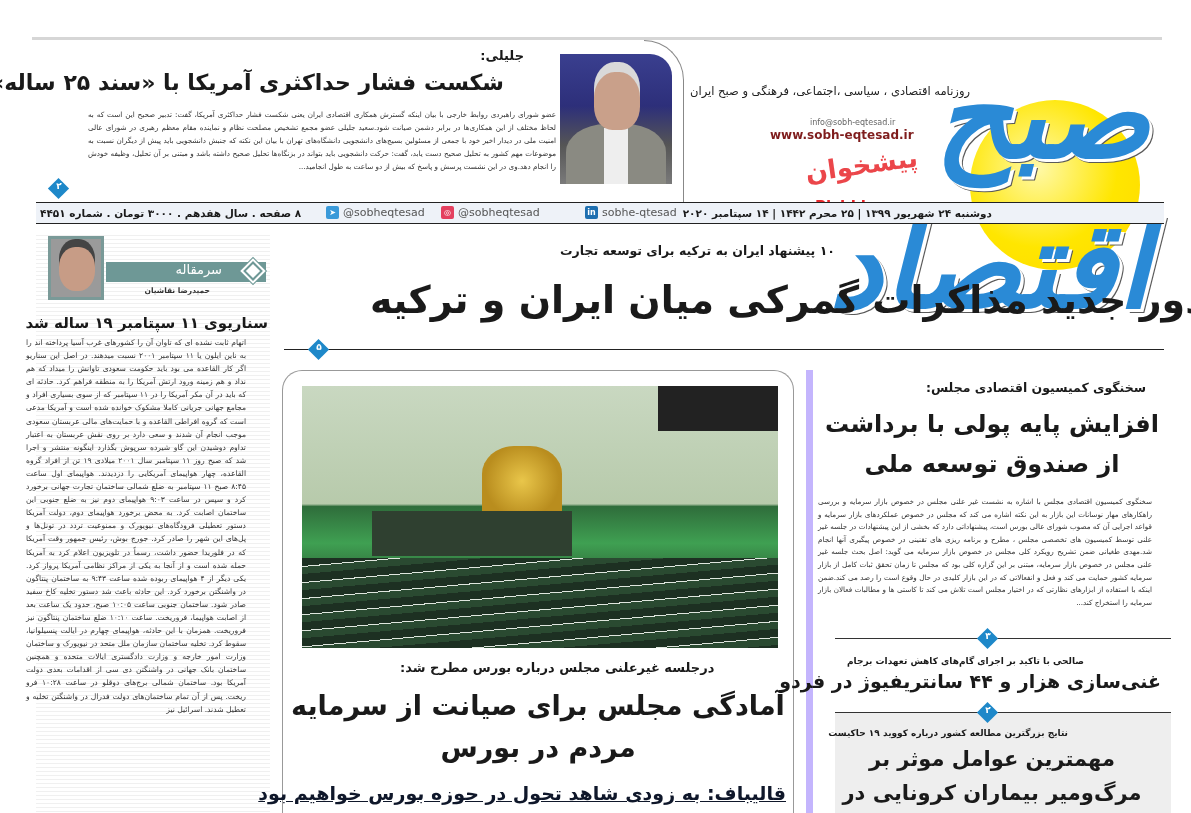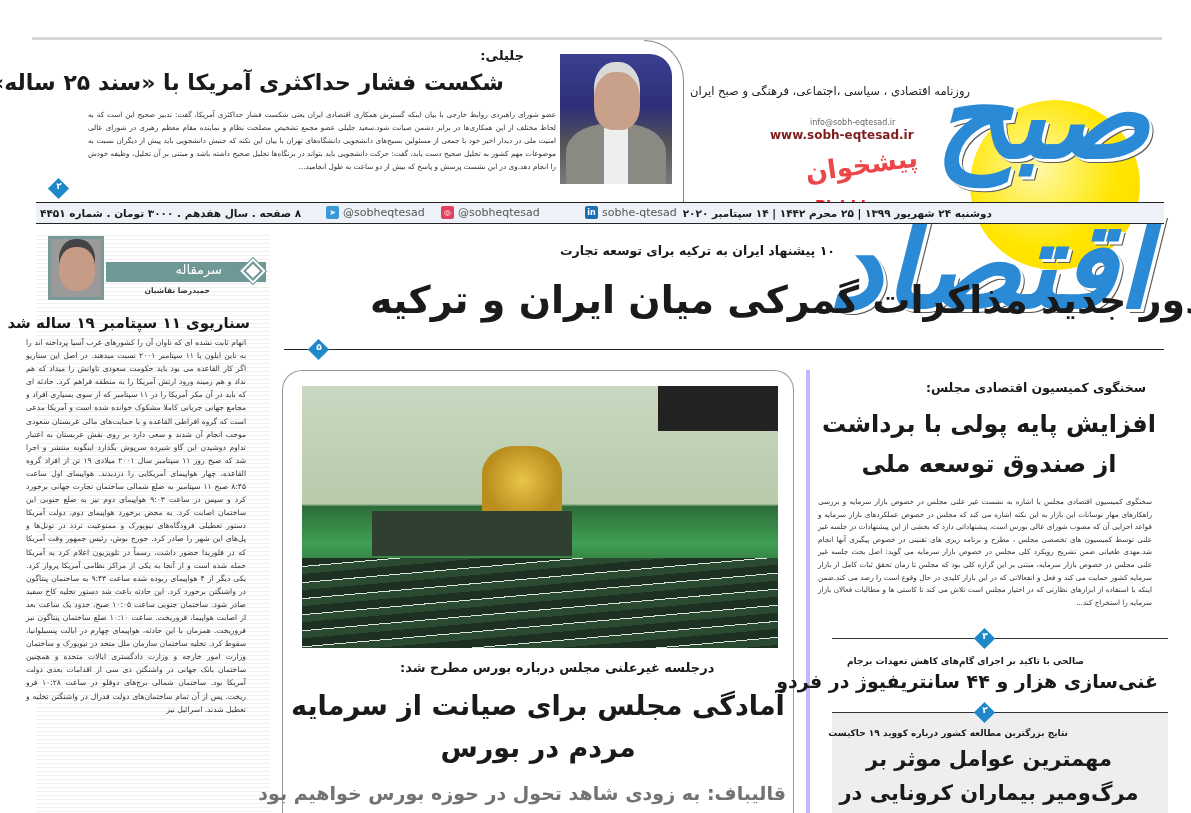--- a/index.html
+++ b/index.html
@@ -50,43 +50,43 @@
 
   
   .editorial { position: absolute; left: 36px; top: 232px; width: 234px; height: 581px;
                background: repeating-linear-gradient(180deg, #ffffff 0px, #ffffff 3px, #f0f0f0 3px, #f0f0f0 4px); }
   .ed-photo { position: absolute; left: 12px; top: 4px; width: 56px; height: 64px; background: #9a9a9a; border: 3px solid #7a9a98; overflow: hidden; }
   .ed-photo .h { position: absolute; left: 8px; top: 8px; width: 36px; height: 44px; border-radius: 45%; background: #c79c86; box-shadow: 0 -8px 0 #444; }
   .ed-band { position: absolute; left: 70px; top: 30px; width: 160px; height: 20px; background: #6e9896; }
   .ed-band-title { position: absolute; right: 44px; top: 0px; color: #fff; font-size: 13px; letter-spacing: 1px; }
   .ed-diamond { position: absolute; right: 6px; top: 2px; width: 14px; height: 14px; transform: rotate(45deg); background: #fff; border: 2px solid #6e9896; box-shadow: 0 0 0 2px #fff, 0 0 0 3px #6e9896; }
   .ed-author { position: absolute; right: 60px; top: 54px; font-size: 7.5px; font-weight: bold; color: #333; }
-  .ed-title { position: absolute; right: 20px; top: 82px; width: 222px; text-align: left; font-size: 15px; font-weight: bold; white-space: nowrap; }
+  .ed-title { position: absolute; right: 2px; top: 82px; width: 222px; text-align: left; font-size: 15px; font-weight: bold; white-space: nowrap; }
   .ed-body { position: absolute; right: 24px; top: 104px; width: 220px; font-size: 7.6px; line-height: 13.1px; text-align: justify; color: #333; }
 
   
   .kicker-main { position: absolute; left: 560px; top: 243px; font-size: 12.5px; font-weight: bold; white-space: nowrap; }
   .headline-main { position: absolute; left: 370px; top: 278px; font-size: 38px; font-weight: bold; letter-spacing: -1px; white-space: nowrap; font-family: "DejaVu Sans", sans-serif; }
   .main-rule { position: absolute; left: 284px; top: 349px; width: 880px; height: 1px; background: #222; }
 
   
   .center-box { position: absolute; left: 282px; top: 370px; width: 512px; height: 443px; border: 1px solid #999; border-bottom: none; border-radius: 20px 20px 0 0; }
   .center-photo { position: absolute; left: 302px; top: 386px; width: 476px; height: 262px; overflow: hidden;
                   background: linear-gradient(180deg, #c9d8c1 0%, #b7caab 45%, #2f6d3b 46%, #3fa052 60%, #27492c 80%, #1d2b22 100%); }
   .center-photo .dark { position: absolute; right: 0; top: 0; width: 120px; height: 45px; background: #222; }
   .center-photo .gold { position: absolute; left: 180px; top: 60px; width: 80px; height: 70px; background: radial-gradient(circle, #e9c64a 0%, #b98d1e 70%); border-radius: 40% 40% 0 0; }
   .center-photo .dais { position: absolute; left: 70px; top: 125px; width: 200px; height: 45px; background: #2f4030; }
   .center-photo .seats { position: absolute; left: 0; bottom: 0; width: 476px; height: 90px;
                          background: repeating-linear-gradient(175deg, #1d3022 0px, #1d3022 8px, #dfe6de 8px, #dfe6de 9px, #2a4a31 9px, #2a4a31 16px); }
   .center-kicker { position: absolute; left: 400px; top: 660px; font-size: 13px; font-weight: bold; white-space: nowrap; }
   .center-headline { position: absolute; left: 290px; top: 685px; width: 496px; text-align: center; font-size: 27px; line-height: 42px; font-weight: bold; }
-  .center-sub { position: absolute; left: 290px; top: 782px; width: 496px; text-align: center; font-size: 19px; font-weight: bold; color: #737373; white-space: nowrap; }
+  .center-sub { position: absolute; left: 290px; top: 782px; width: 496px; text-align: center; font-size: 19px; font-weight: bold; color: #0f172a; white-space: nowrap; text-decoration: underline; }
 
   
-  .right-col { position: absolute; left: 806px; top: 370px; width: 358px; height: 443px; border-left: 4px solid #c4b5fd; }
+  .right-col { position: absolute; left: 806px; top: 370px; width: 358px; height: 443px; border-left: 7px solid #c4b5fd; }
   .rc-kicker { position: absolute; right: 18px; top: 10px; font-size: 12.5px; font-weight: bold; white-space: nowrap; }
   .rc-headline { position: absolute; left: 10px; top: 34px; width: 338px; text-align: center; font-size: 24px; line-height: 40px; font-weight: bold; }
   .rc-body { position: absolute; right: 12px; top: 126px; width: 334px; font-size: 7.2px; line-height: 12.6px; text-align: justify; color: #333; }
   .rc-rule { position: absolute; left: 22px; width: 336px; height: 1px; background: #333; }
   .rc-kicker2 { position: absolute; right: 80px; top: 286px; font-size: 9px; font-weight: bold; white-space: nowrap; text-align: right; }
   .rc-headline2 { position: absolute; left: 10px; top: 300px; width: 338px; text-align: center; font-size: 19px; font-weight: bold; white-space: nowrap; }
   .rc-gray { position: absolute; left: 22px; top: 342px; width: 336px; height: 101px; background: #eeeeee; }
   .rc-kicker3 { position: absolute; right: 96px; top: 358px; font-size: 9px; font-weight: bold; white-space: nowrap; }
   .rc-headline3 { position: absolute; left: 10px; top: 372px; width: 338px; text-align: center; font-size: 21px; line-height: 34px; font-weight: bold; }
 </style>

